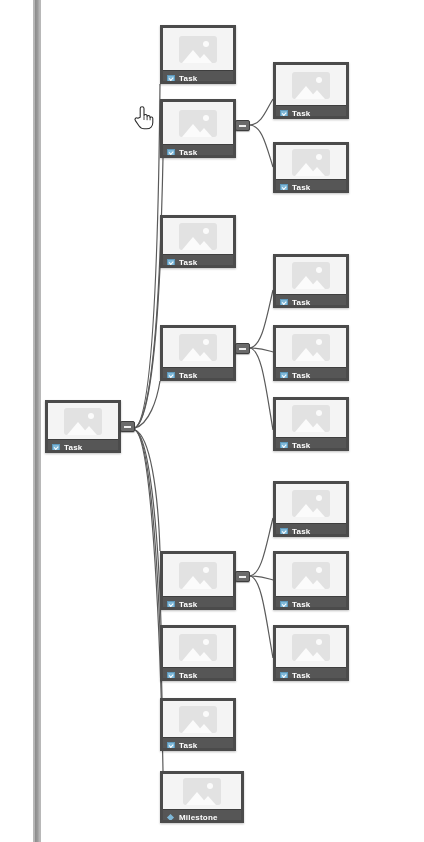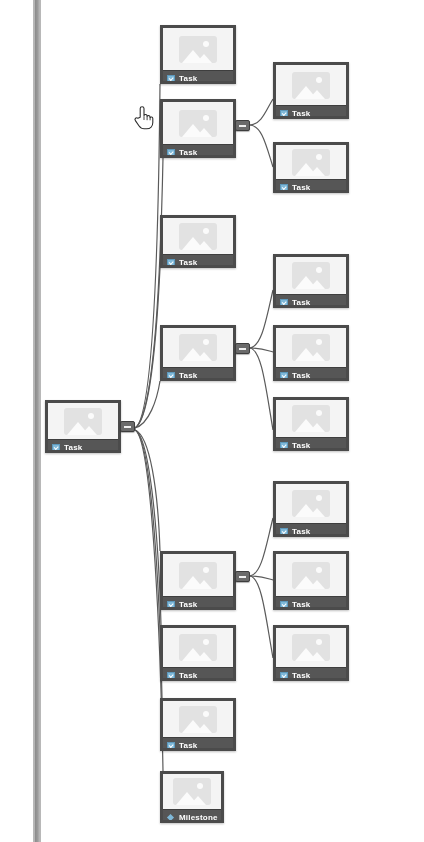--- a/index.html
+++ b/index.html
@@ -322,21 +322,21 @@
             <span class="sun"></span>
             <span class="hill"></span>
             <span class="hill2"></span>
           </div>
         </div>
         <div class="node-footer" style="background: rgb(86, 86, 86);">
           <span class="ic-task"></span>
           <span class="label" style="color: rgb(255, 255, 255);">Task</span>
         </div>
       </div>
-      <div class="node" style="left: 160px; top: 771px; width: 64px; height: 52px; border-color: rgb(75, 75, 75); background: #a16207;">
+      <div class="node" style="left: 160px; top: 771px; width: 84px; height: 52px; border-color: rgb(75, 75, 75); background: #a16207;">
         <div class="node-body" style="height: 35px;">
           <div class="ph">
             <span class="sun"></span>
             <span class="hill"></span>
             <span class="hill2"></span>
           </div>
         </div>
         <div class="node-footer" style="background: rgb(86, 86, 86);">
           <span class="ic-milestone"></span>
           <span class="label" style="color: rgb(255, 255, 255);">Milestone</span>

